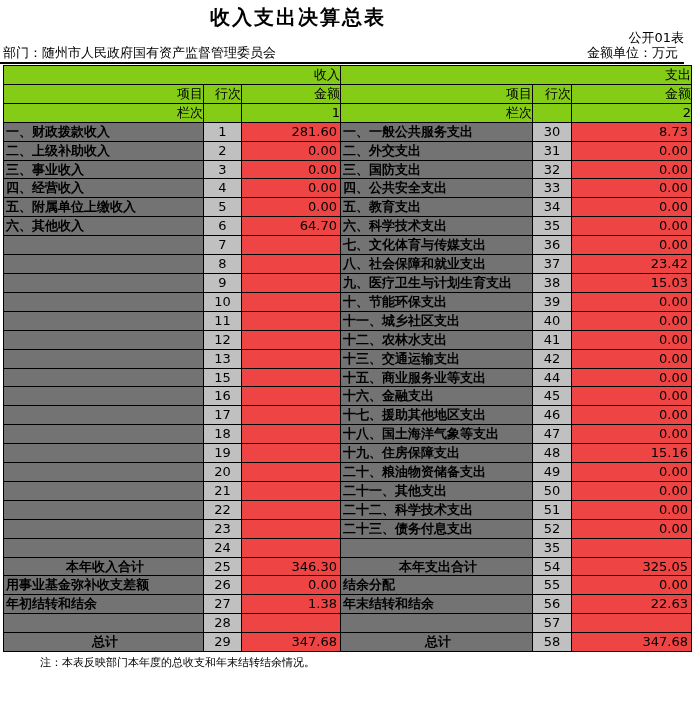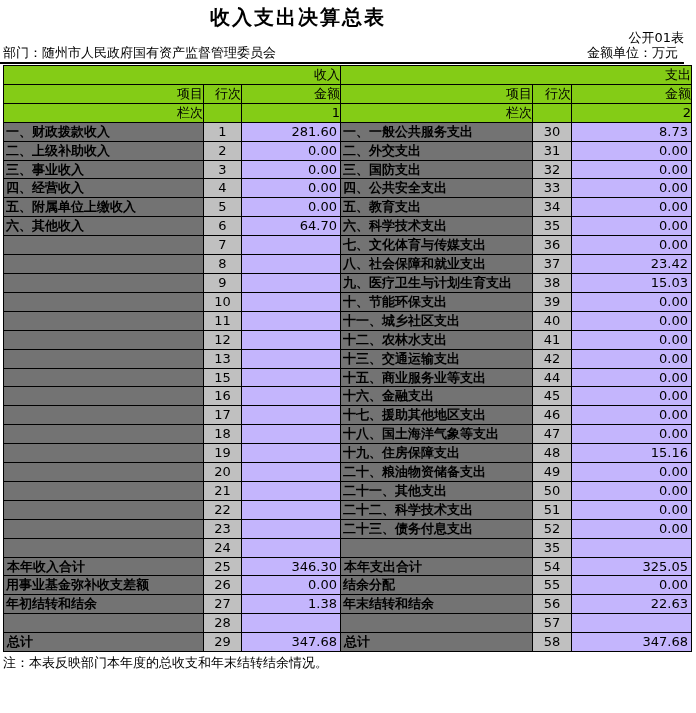--- a/index.html
+++ b/index.html
@@ -48,27 +48,28 @@
     font-size: 13px;
     font-weight: normal;
     padding: 0;
     height: 17.9px;
     line-height: 17.9px;
     white-space: nowrap;
     overflow: hidden;
   }
   thead th { background: #84cc16; text-align: right; }
   td.label { background: #737373; text-align: left; padding-left: 2px; font-weight: bold; }
-  td.label.center { padding-left: 3px; }
+  td.label.center { text-align: center; padding-left: 3px; }
   td.rowno { background: #c0c0c0; text-align: center; }
-  td.amount { background: #c4b5fd; text-align: right; padding-right: 3px; }
+  td.amount { background: #ef4444; text-align: right; padding-right: 3px; }
   .note {
-    font-size: 13px;
+    font-size: 11px;
     padding: 3px 0 0 3px;
     line-height: 15px;
+    margin-left: 37px;
   }
 </style>
 </head>
 <body>
 
 <div class="page">
   <div class="title">收入支出决算总表</div>
   <div class="code">公开01表</div>
   <div class="meta">
     <span>部门：随州市人民政府国有资产监督管理委员会</span>

